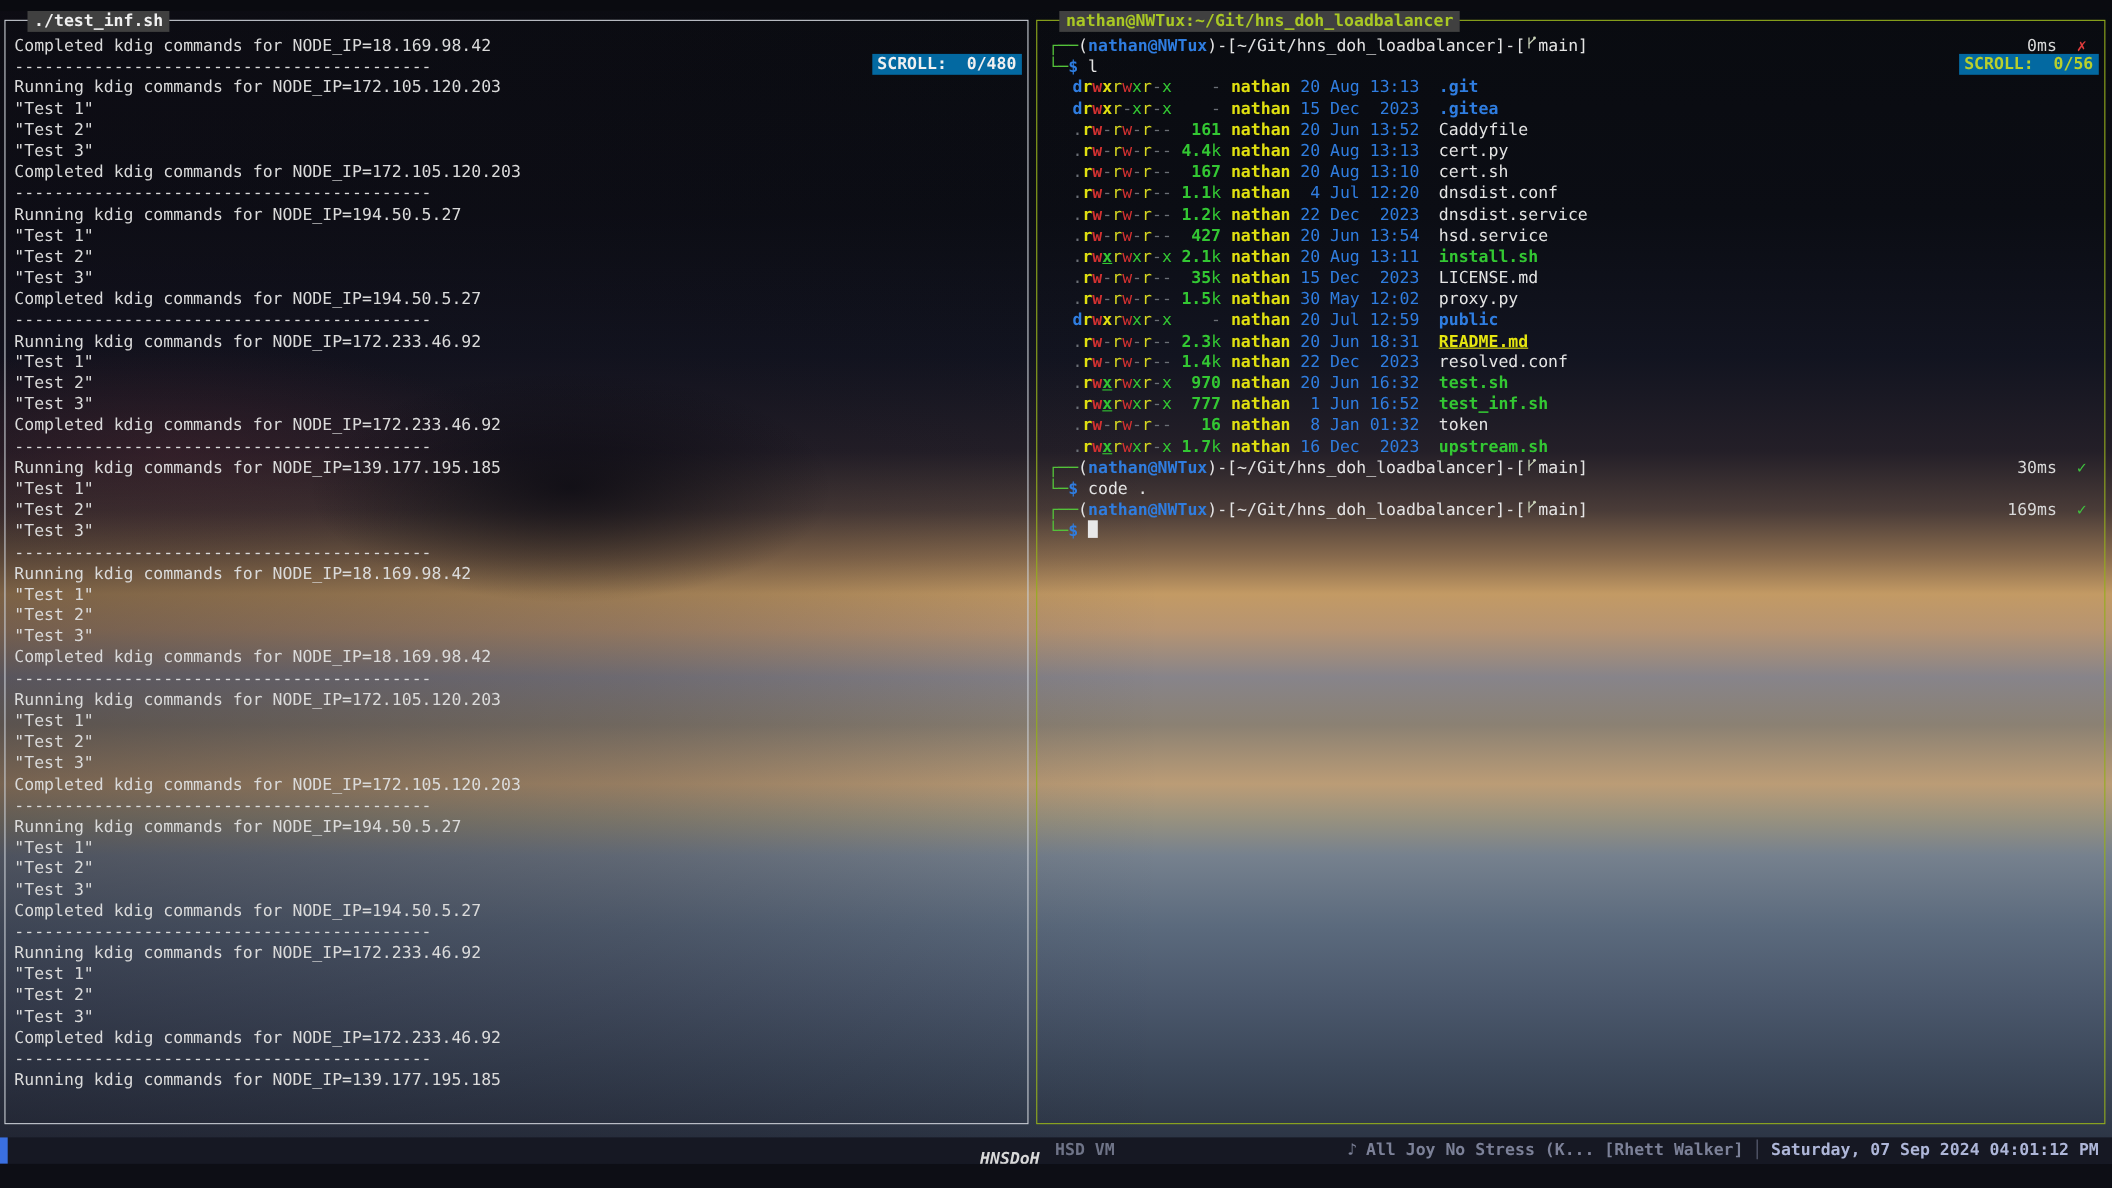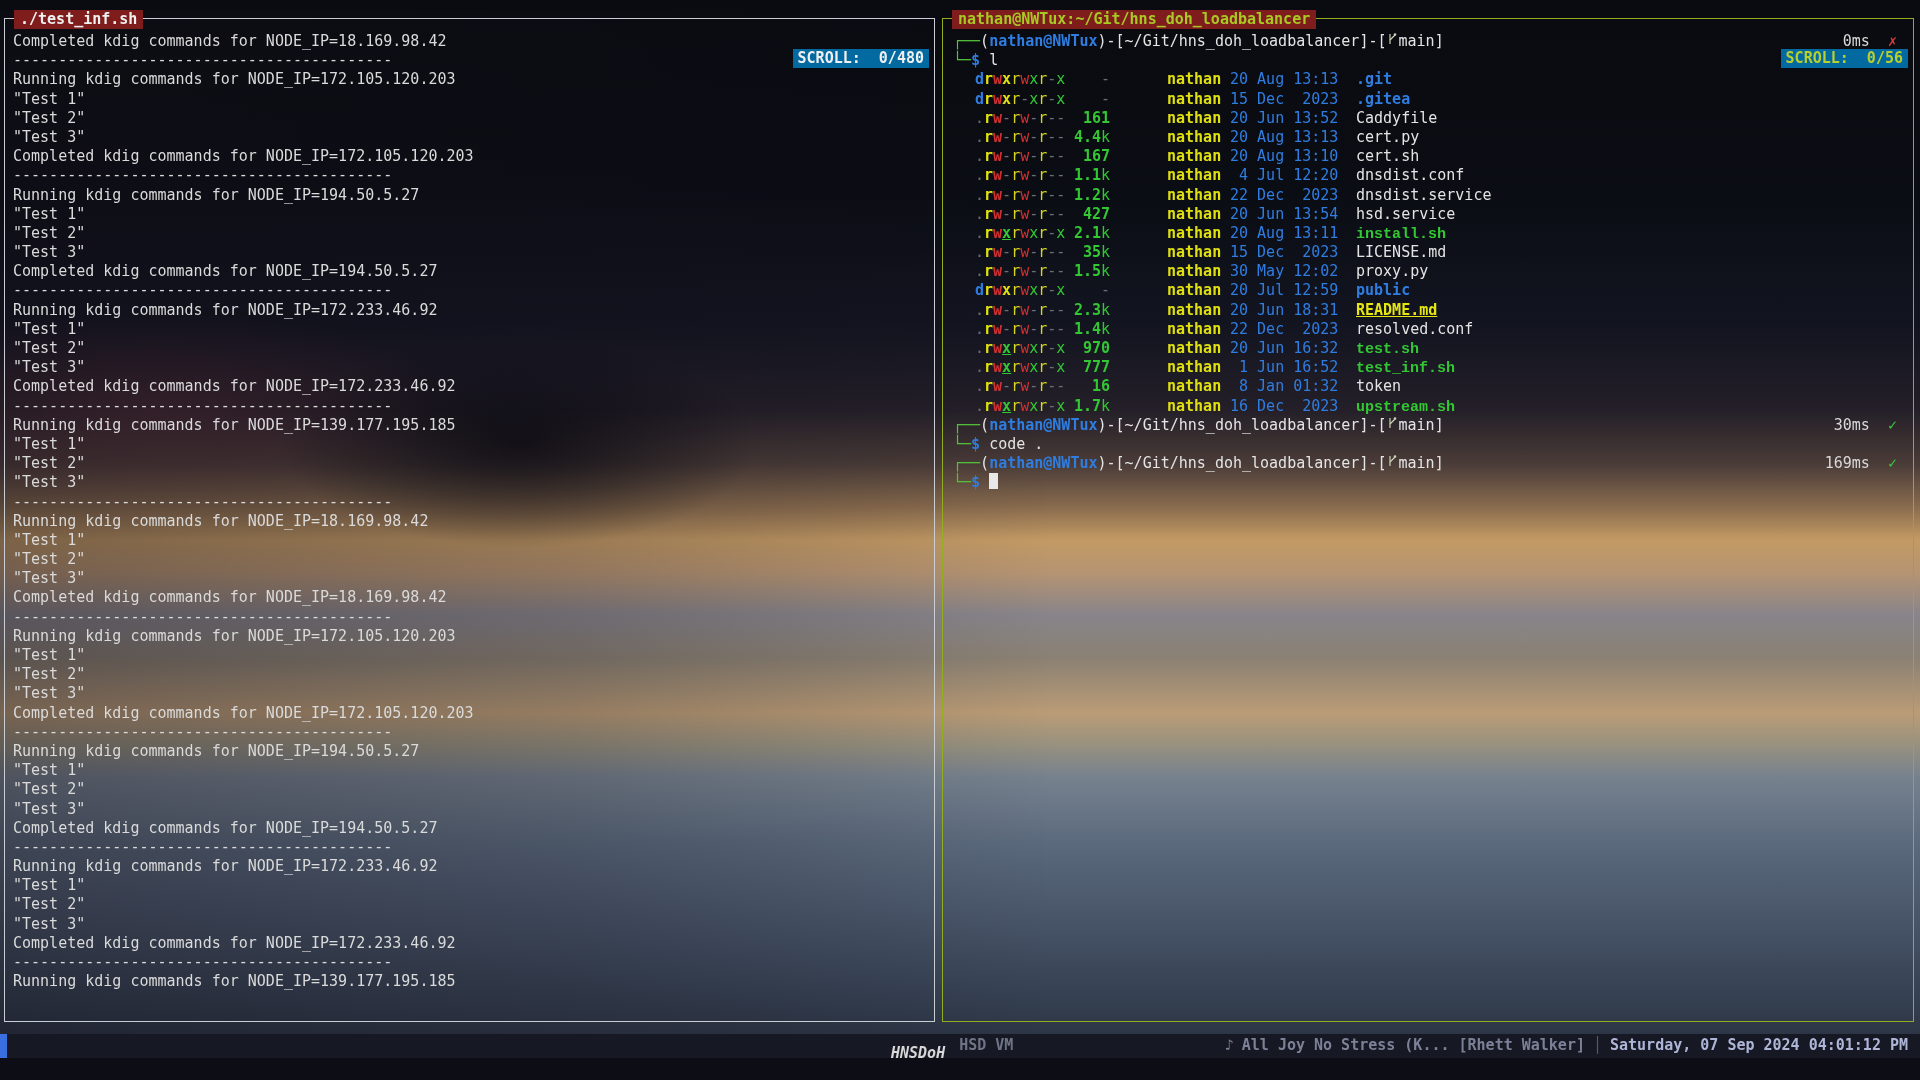--- a/index.html
+++ b/index.html
@@ -23,22 +23,22 @@
 
   
   .pane{ position:absolute; top:10px; height:1012px; }
   .pane-box{ position:absolute; inset:8px 0 0 0; border:1px solid; }
   .pane-left  { left:4px;  width:931px; }
   .pane-right { left:942px; width:972px; }
   .pane-left  .pane-box{ border-color:#c9cdd4; }
   .pane-right .pane-box{ border-color:#93ad1d; }
 
   .pane-title{
-    position:absolute; top:0px; left:10px; padding:0 6px;
-    font-weight:bold; background:#7f1d1d; white-space:pre; z-index:2;
+    position:absolute; top:0px; left:21px; padding:0 6px;
+    font-weight:bold; background:#404040; white-space:pre; z-index:2;
   }
   .pane-left  .pane-title{ color:#f0f0f0; }
   .pane-right .pane-title{ color:#a9c824; }
   .pane-scroll{
     position:absolute; top:0px; right:6px; padding:0 5px;
     font-weight:bold; background:#0369a1; white-space:pre; z-index:2;margin-top:39px;
   }
   .pane-left  .pane-scroll{ color:#f0f0f0; }
   .pane-right .pane-scroll{ color:#b9d02c; }
 
@@ -62,33 +62,33 @@
   .c-wht  { color:#e4e4e4; }
   .u      { text-decoration:underline; }
   .timing { color:#d8d8d8; padding-right:16px; }
   .t-ok   { color:#3fc43f; font-weight:bold; }
   .t-fail { color:#e03c3c; font-weight:bold; }
 
   .listing{ margin-left:22px; }
   .lrow{ white-space:pre; height:19.2px; }
   .col-perms{ display:inline-block; width:99px; }
   .col-size { display:inline-block; width:36px; text-align:right; margin-right:9px; }
-  .col-user { display:inline-block; width:54px; margin-right:9px;margin-left:48px; }
+  .col-user { display:inline-block; width:54px; margin-right:9px; }
   .col-date { display:inline-block; width:117px; margin-right:9px; }
   .hdr span{ text-decoration:underline; color:#ececec; }
   .hdr .h-perms{ display:inline-block; width:108px; text-decoration:none; }
   .hdr .h-perms i{ text-decoration:underline; font-style:normal; }
   .hdr .h-size { display:inline-block; width:45px;  text-decoration:none; }
   .hdr .h-size i{ text-decoration:underline; font-style:normal; }
   .hdr .h-user { display:inline-block; width:63px;  text-decoration:none; }
   .hdr .h-user i{ text-decoration:underline; font-style:normal; }
   .hdr .h-date { display:inline-block; width:126px; text-decoration:none; }
   .hdr .h-date i{ text-decoration:underline; font-style:normal; }
   .name-dir   { color:#2f7de0; font-weight:bold; }
-  .name-exec  { color:#33c733; font-weight:bold;font-family:Liberation Mono, monospace; }
+  .name-exec  { color:#33c733; font-weight:bold; }
   .name-file  { color:#e4e4e4; }
   .name-readme{ color:#e5e510; font-weight:bold; text-decoration:underline; }
 
   .cursor{ display:inline-block; width:9px; height:16px; background:#e8e8e8; vertical-align:-3px; }
 
   .branch-icon{ display:inline-block; width:11px; margin-right:1px; }
 
   
   .statusbar{
     position:absolute; left:0; top:1034px; width:1920px; height:24px;

